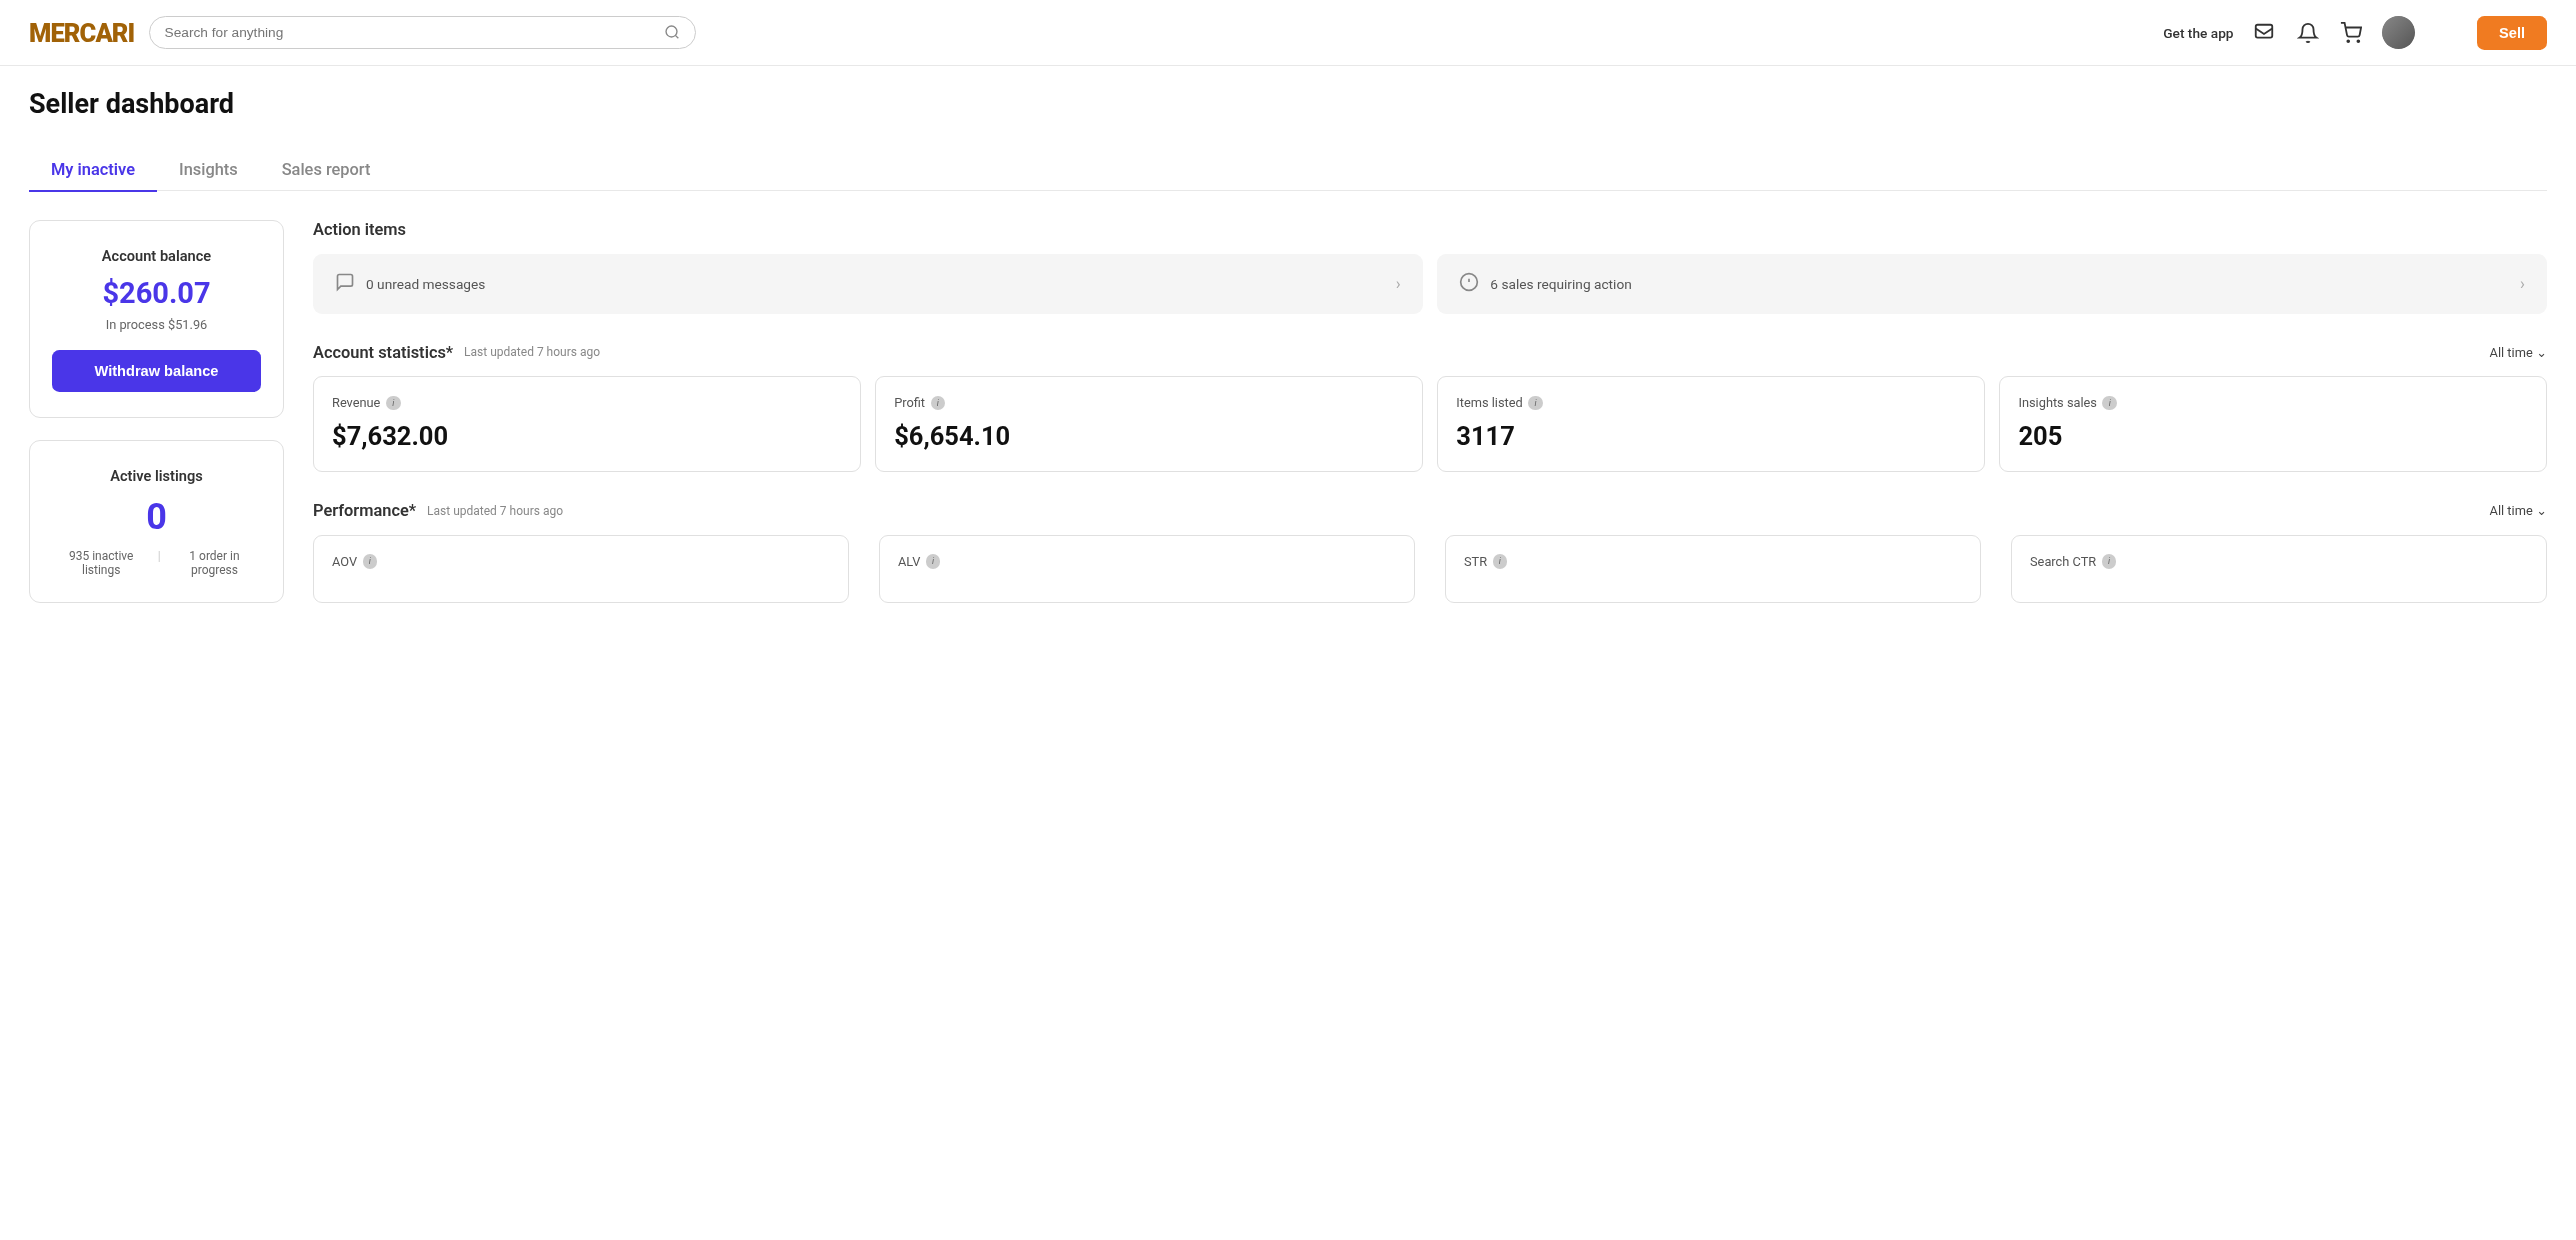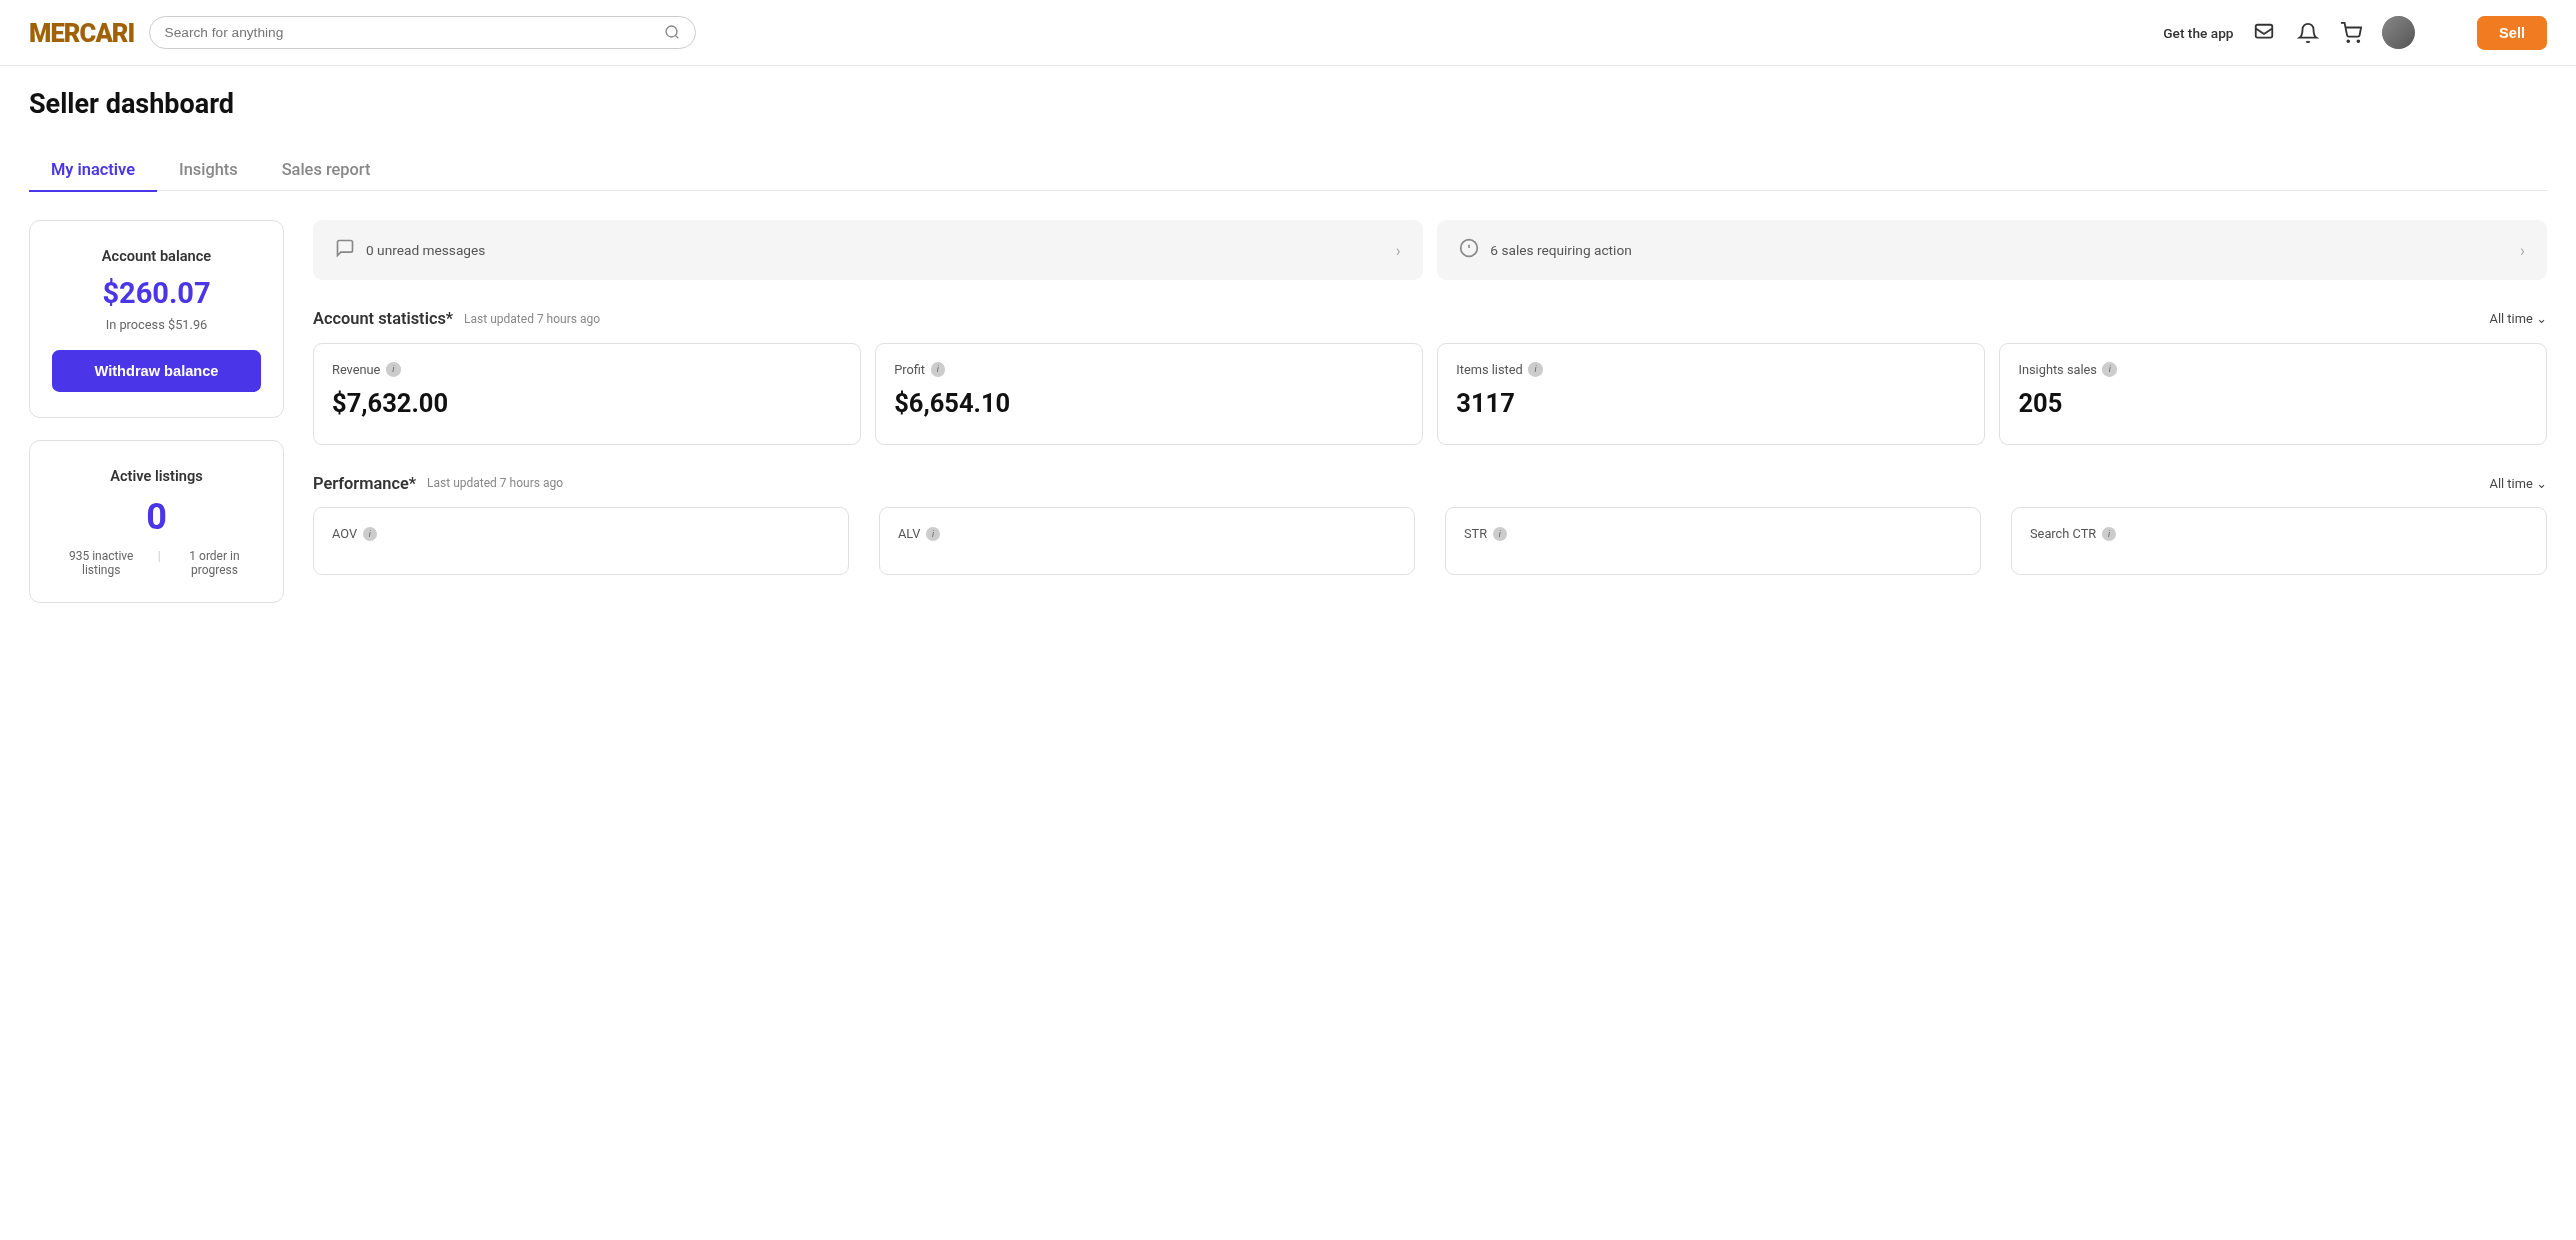--- a/index.html
+++ b/index.html
@@ -257,21 +257,21 @@
     
     .stats-grid {
       display: grid;
       grid-template-columns: repeat(4, 1fr);
       gap: 14.6px;
       margin-bottom: 29px;
     }
     .stat-card {
       border: 0.9px solid #e0e0e0;
       border-radius: 9px;
-      padding: 18px 18px 26px;
+      padding: 18px 18px 20px;
     }
     .stat-label {
       font-size: 12.8px;
       color: #555;
       margin-bottom: 11px;
       display: flex;
       align-items: center;
       gap: 5.5px;
     }
     .stat-value {
@@ -380,20 +380,21 @@
           <span class="listings-meta-sep">|</span>
           <span>1 order in progress</span>
         </div>
       </div>
 
     </div>
 
     <div class="content">
 
       <div>
+        <div class="action-title">Action items</div>
         <div class="action-items-row">
 
           <div class="action-item">
             <span class="action-item-icon">
               <svg width="20" height="20" viewBox="0 0 24 24" fill="none" stroke="#888" stroke-width="2">
                 <path d="M21 15a2 2 0 0 1-2 2H7l-4 4V5a2 2 0 0 1 2-2h14a2 2 0 0 1 2 2z"></path>
               </svg>
             </span>
             <span class="action-item-text">0 unread messages</span>
             <span class="action-item-chevron">›</span>

